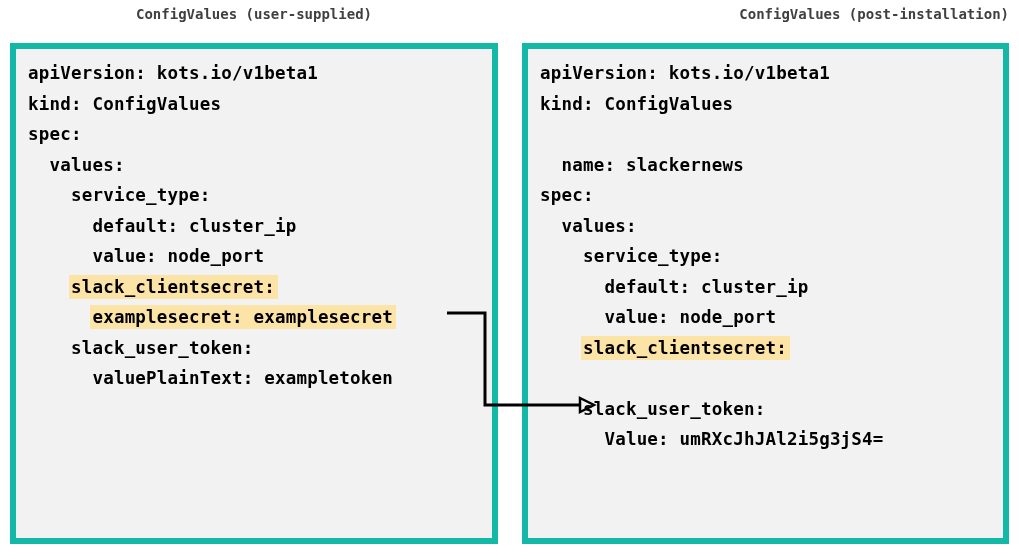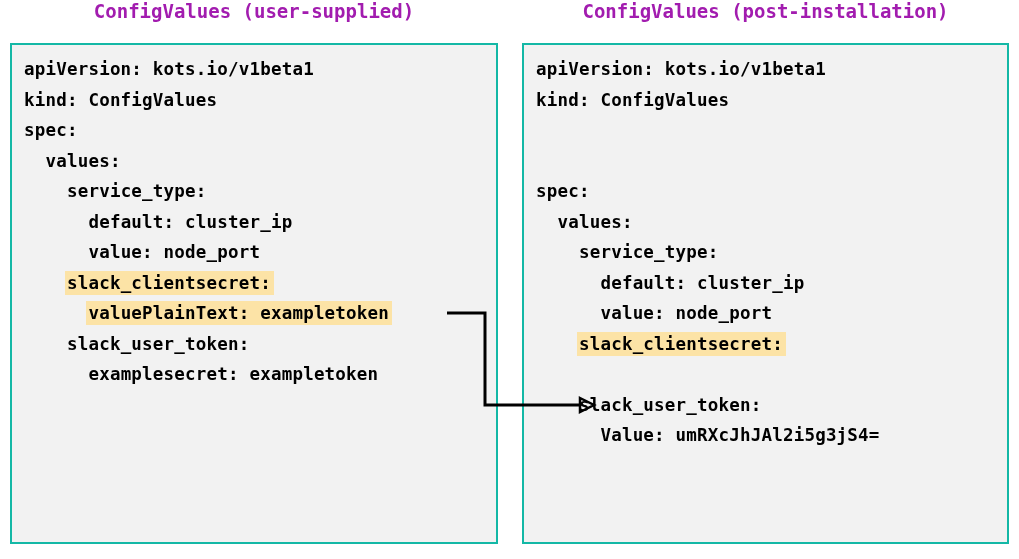--- a/index.html
+++ b/index.html
@@ -17,39 +17,39 @@
   }
 
   .diagram {
     position: absolute;
     inset: 0;
   }
 
   
   .panel-title {
     position: absolute;
-    top: 0;
+    top: 6px;
     font-family: "DejaVu Sans Mono", "Liberation Mono", monospace;
-    font-size: 19px;
+    font-size: 14px;
     font-weight: bold;
-    color: #a21caf;
+    color: #404040;
     letter-spacing: 0px;
     white-space: nowrap;
     text-align: center;
   }
   #title-left  { left: 10px;  width: 488px; }
-  #title-right { left: 522px; width: 487px; }
+  #title-right { left: 522px; width: 487px; text-align: right; }
 
   
   .panel {
     position: absolute;
     top: 43px;
     height: 501px;
     background: #f2f2f2;
-    border: 2px solid #14b8a6;
+    border: 6px solid #14b8a6;
     box-sizing: border-box;
     overflow: hidden;
   }
   #panel-left  { left: 10px;  width: 488px; }
   #panel-right { left: 522px; width: 487px; }
 
   .code-block {
     position: absolute;
     left: 12px;
     top: 9px;
@@ -99,32 +99,32 @@
   <div class="panel" id="panel-left">
     <div class="code-block" id="code-left">
         <div class="code-line"><span class="txt">apiVersion: kots.io/v1beta1</span></div>
         <div class="code-line"><span class="txt">kind: ConfigValues</span></div>
         <div class="code-line"><span class="txt">spec:</span></div>
         <div class="code-line"><span>  </span><span class="txt">values:</span></div>
         <div class="code-line"><span>    </span><span class="txt">service_type:</span></div>
         <div class="code-line"><span>      </span><span class="txt">default: cluster_ip</span></div>
         <div class="code-line"><span>      </span><span class="txt">value: node_port</span></div>
         <div class="code-line hl"><span>    </span><span class="txt">slack_clientsecret:</span></div>
-        <div class="code-line hl"><span>      </span><span class="txt">valuePlainText: exampletoken</span></div>
+        <div class="code-line hl"><span>      </span><span class="txt">examplesecret: examplesecret</span></div>
         <div class="code-line"><span>    </span><span class="txt">slack_user_token:</span></div>
-        <div class="code-line"><span>      </span><span class="txt">examplesecret: exampletoken</span></div>
+        <div class="code-line"><span>      </span><span class="txt">valuePlainText: exampletoken</span></div>
       </div>
   </div>
 
   <div class="panel" id="panel-right">
     <div class="code-block" id="code-right">
         <div class="code-line"><span class="txt">apiVersion: kots.io/v1beta1</span></div>
         <div class="code-line"><span class="txt">kind: ConfigValues</span></div>
         <div class="code-line"><span>  </span></div>
-        <div class="code-line"><span>  </span></div>
+        <div class="code-line"><span>  </span><span class="txt">name: slackernews</span></div>
         <div class="code-line"><span class="txt">spec:</span></div>
         <div class="code-line"><span>  </span><span class="txt">values:</span></div>
         <div class="code-line"><span>    </span><span class="txt">service_type:</span></div>
         <div class="code-line"><span>      </span><span class="txt">default: cluster_ip</span></div>
         <div class="code-line"><span>      </span><span class="txt">value: node_port</span></div>
         <div class="code-line hl"><span>    </span><span class="txt">slack_clientsecret:</span></div>
         <div class="code-line hl"><span>      </span></div>
         <div class="code-line"><span>    </span><span class="txt">slack_user_token:</span></div>
         <div class="code-line"><span>      </span><span class="txt">Value: umRXcJhJAl2i5g3jS4=</span></div>
       </div>

